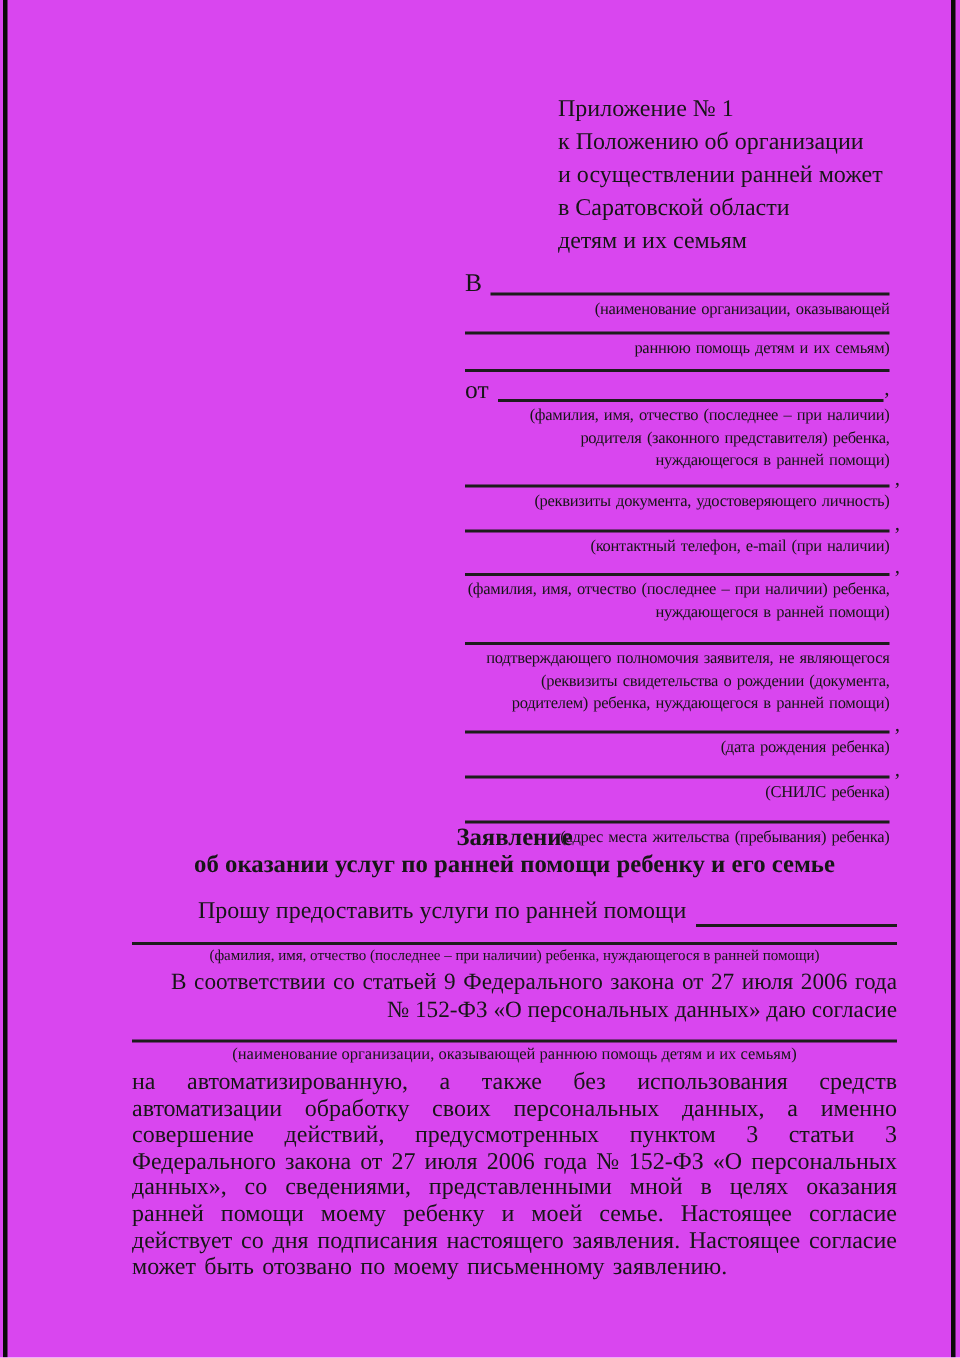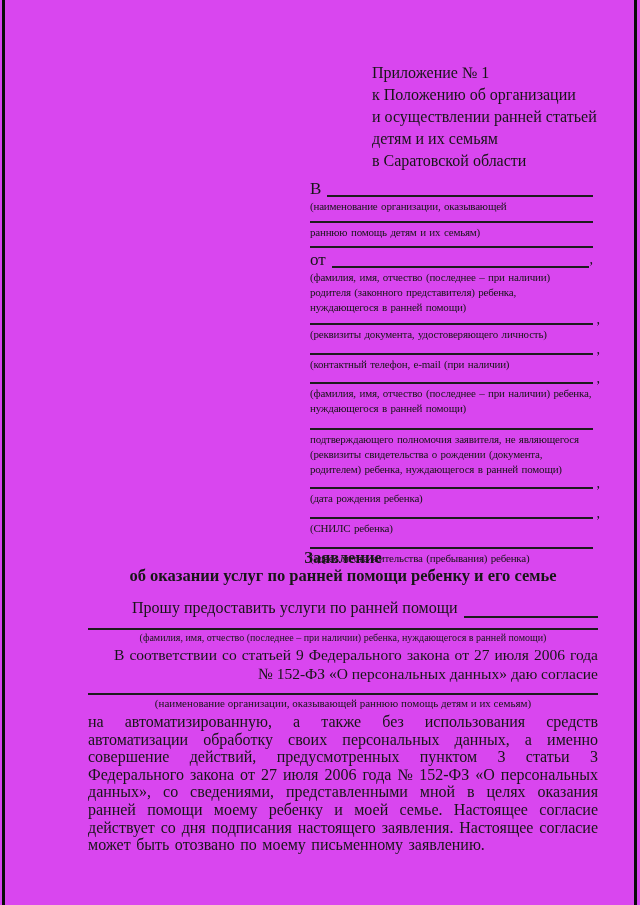--- a/index.html
+++ b/index.html
@@ -18,21 +18,21 @@
 
   
   .hdr{position:absolute;left:372px;top:62px;width:226px;font-size:16px;line-height:22px;}
 
   
   .formblock{position:absolute;left:310px;top:180px;width:283px;}
   .f-field{display:flex;align-items:flex-end;height:17px;font-size:17px;line-height:17px;}
   .f-field .pfx{margin-right:6px;}
   .f-field .fill{flex:1;border-bottom:2px solid #1c1c1c;height:15px;}
   .f-field .ftail{font-size:14px;margin-left:1px;}
-  .f-cap{font-size:11px;line-height:12px;text-align:left;margin-top:3px;white-space:nowrap;letter-spacing:-0.2px;word-spacing:1px;}
+  .f-cap{font-size:11px;line-height:12px;text-align:right;margin-top:3px;white-space:nowrap;letter-spacing:-0.2px;word-spacing:1px;}
   .f-line{position:relative;border-bottom:2px solid #1c1c1c;}
   .f-line .tail{position:absolute;right:-7px;bottom:-5px;font-size:14px;}
   .h8{height:8px}.h9{height:9px}.h10{height:10px}.h12{height:12px}.h13{height:13px}.h14{height:14px}
   .mt3{margin-top:3px}
 
   
   .statement{position:absolute;left:88px;top:549px;width:510px;}
   .s-title{font-weight:bold;font-size:16.5px;line-height:18px;text-align:center;}
   .s-req{display:flex;align-items:center;margin-top:13px;font-size:16px;line-height:20px;}
   .s-req .indent{width:44px;flex:none;}
@@ -49,23 +49,23 @@
 <body>
 
 <div class="page">
 
   <div class="edge edge-left"></div>
   <div class="edge edge-right"></div>
 
   <div class="hdr">
     <div>Приложение № 1</div>
     <div>к Положению об организации</div>
-    <div>и осуществлении ранней статьей</div>
+    <div>и осуществлении ранней может</div>
+    <div>в Саратовской области</div>
     <div>детям и их семьям</div>
-    <div>в Саратовской области</div>
   </div>
 
   <div class="formblock">
     <div class="f-field">
       <span class="pfx">В</span>
       <span class="fill"></span>
     </div>
     <div class="f-cap">(наименование  организации,  оказывающей</div>
     <div class="f-line h9"></div>
     <div class="f-cap">раннюю помощь детям и их семьям)</div>

